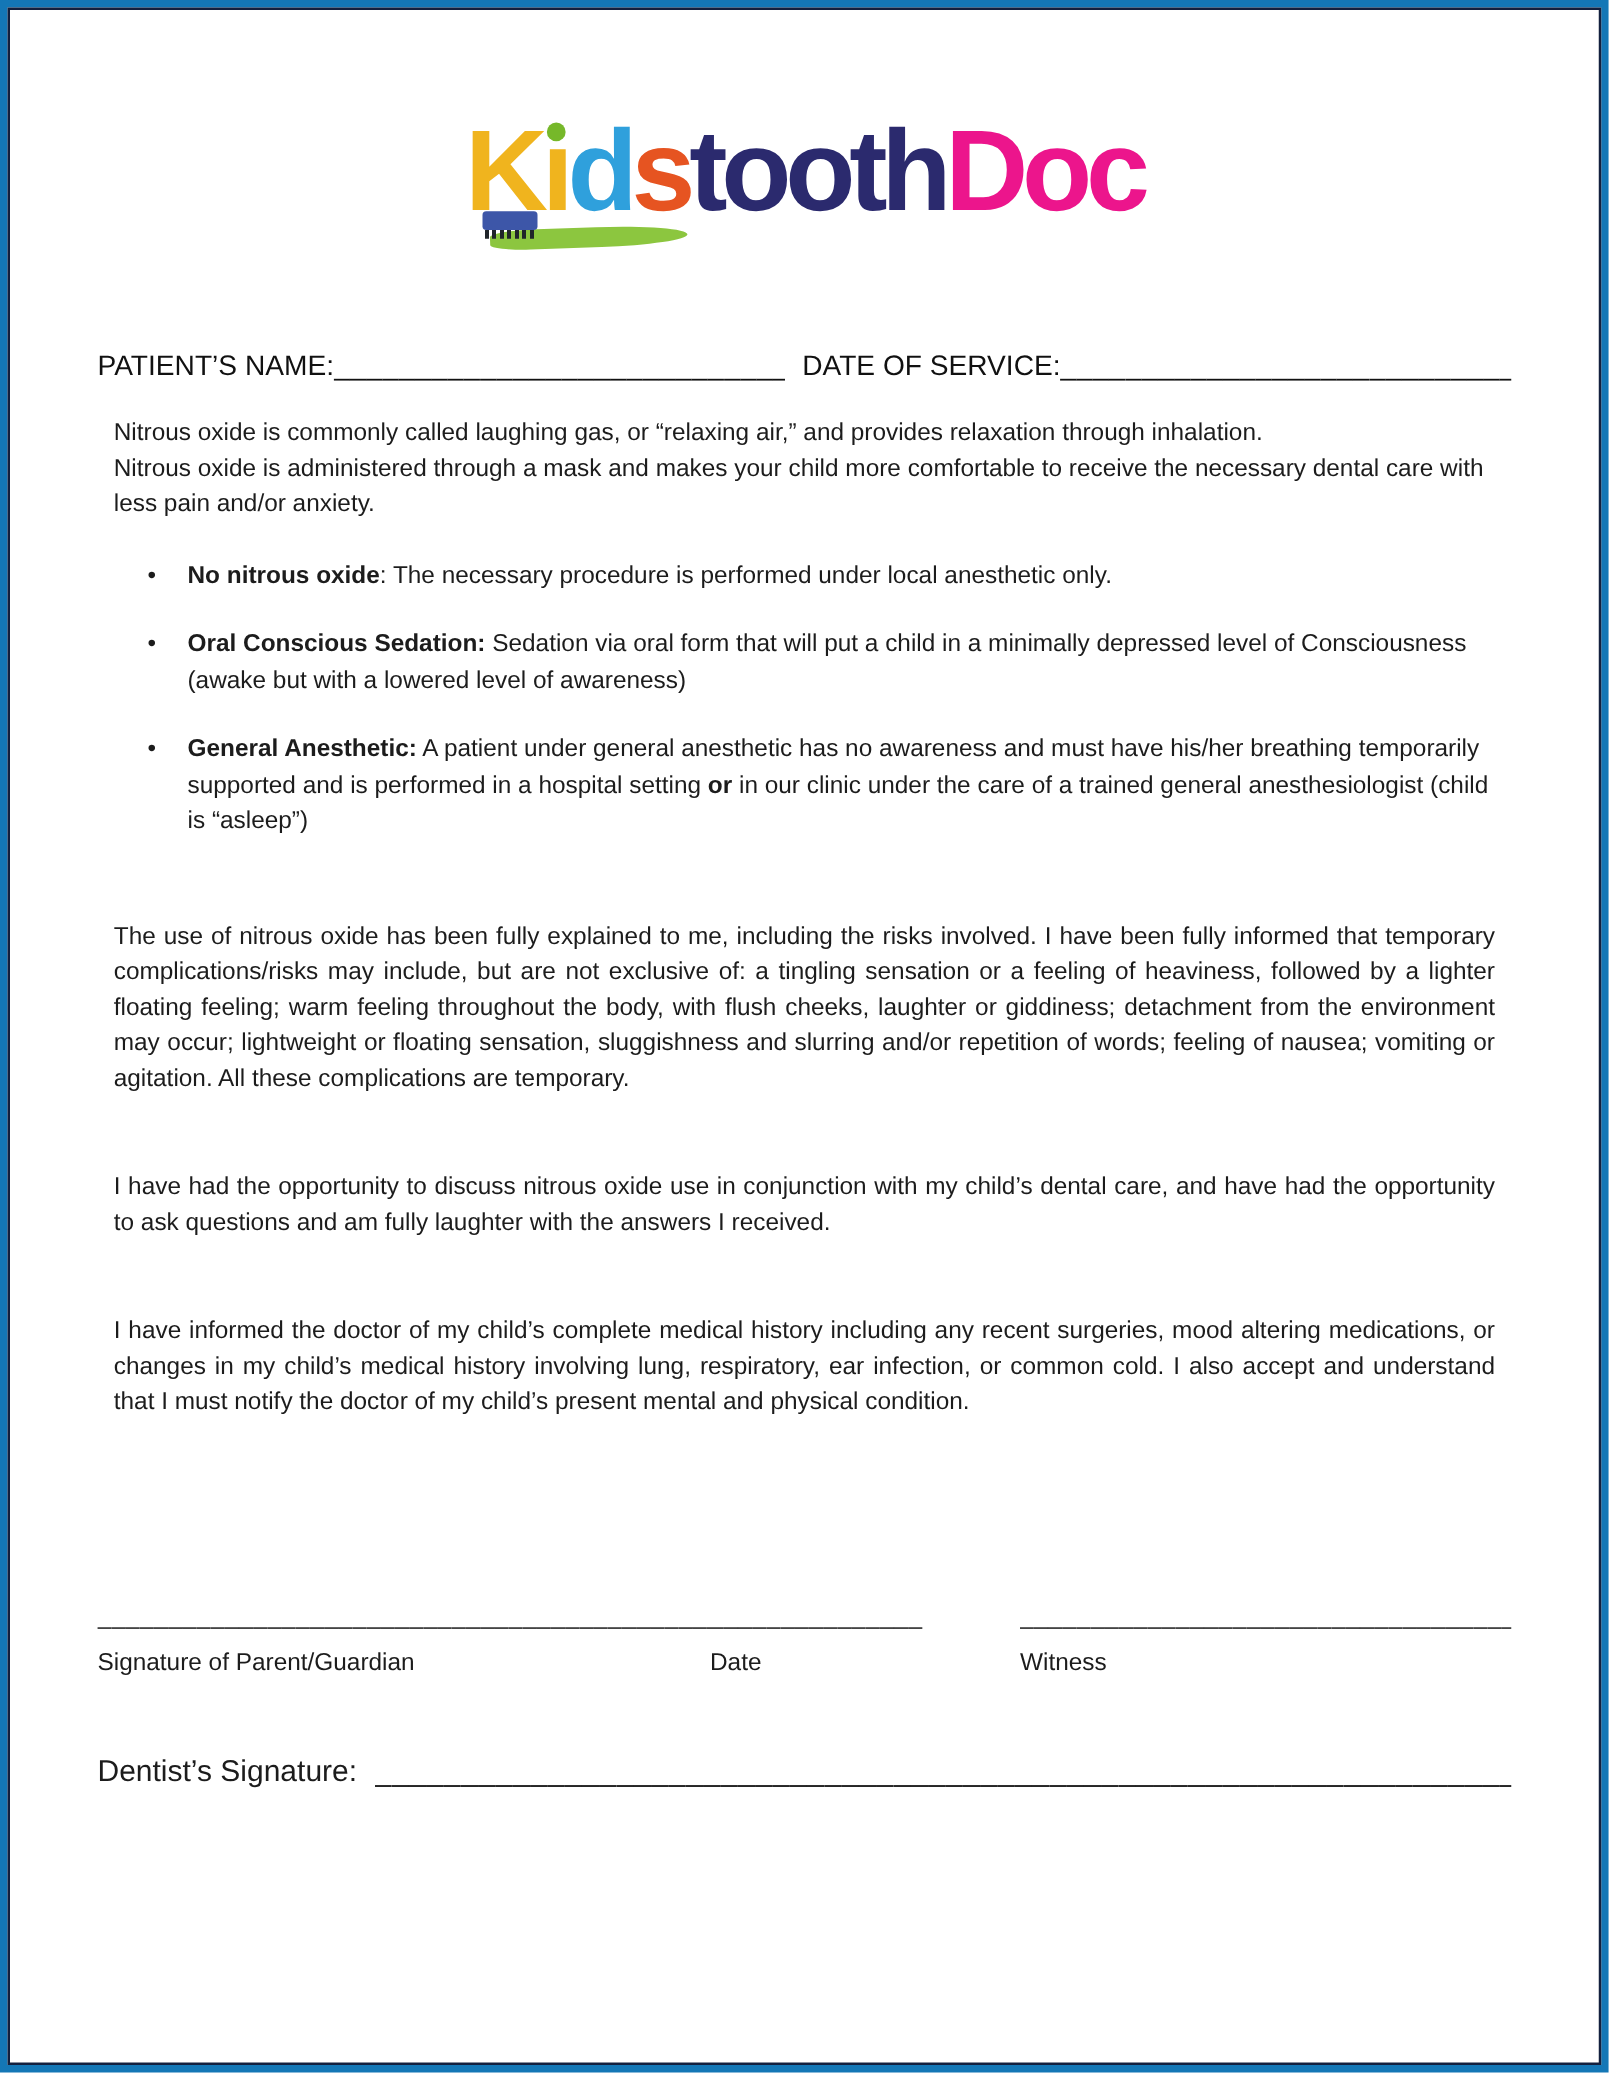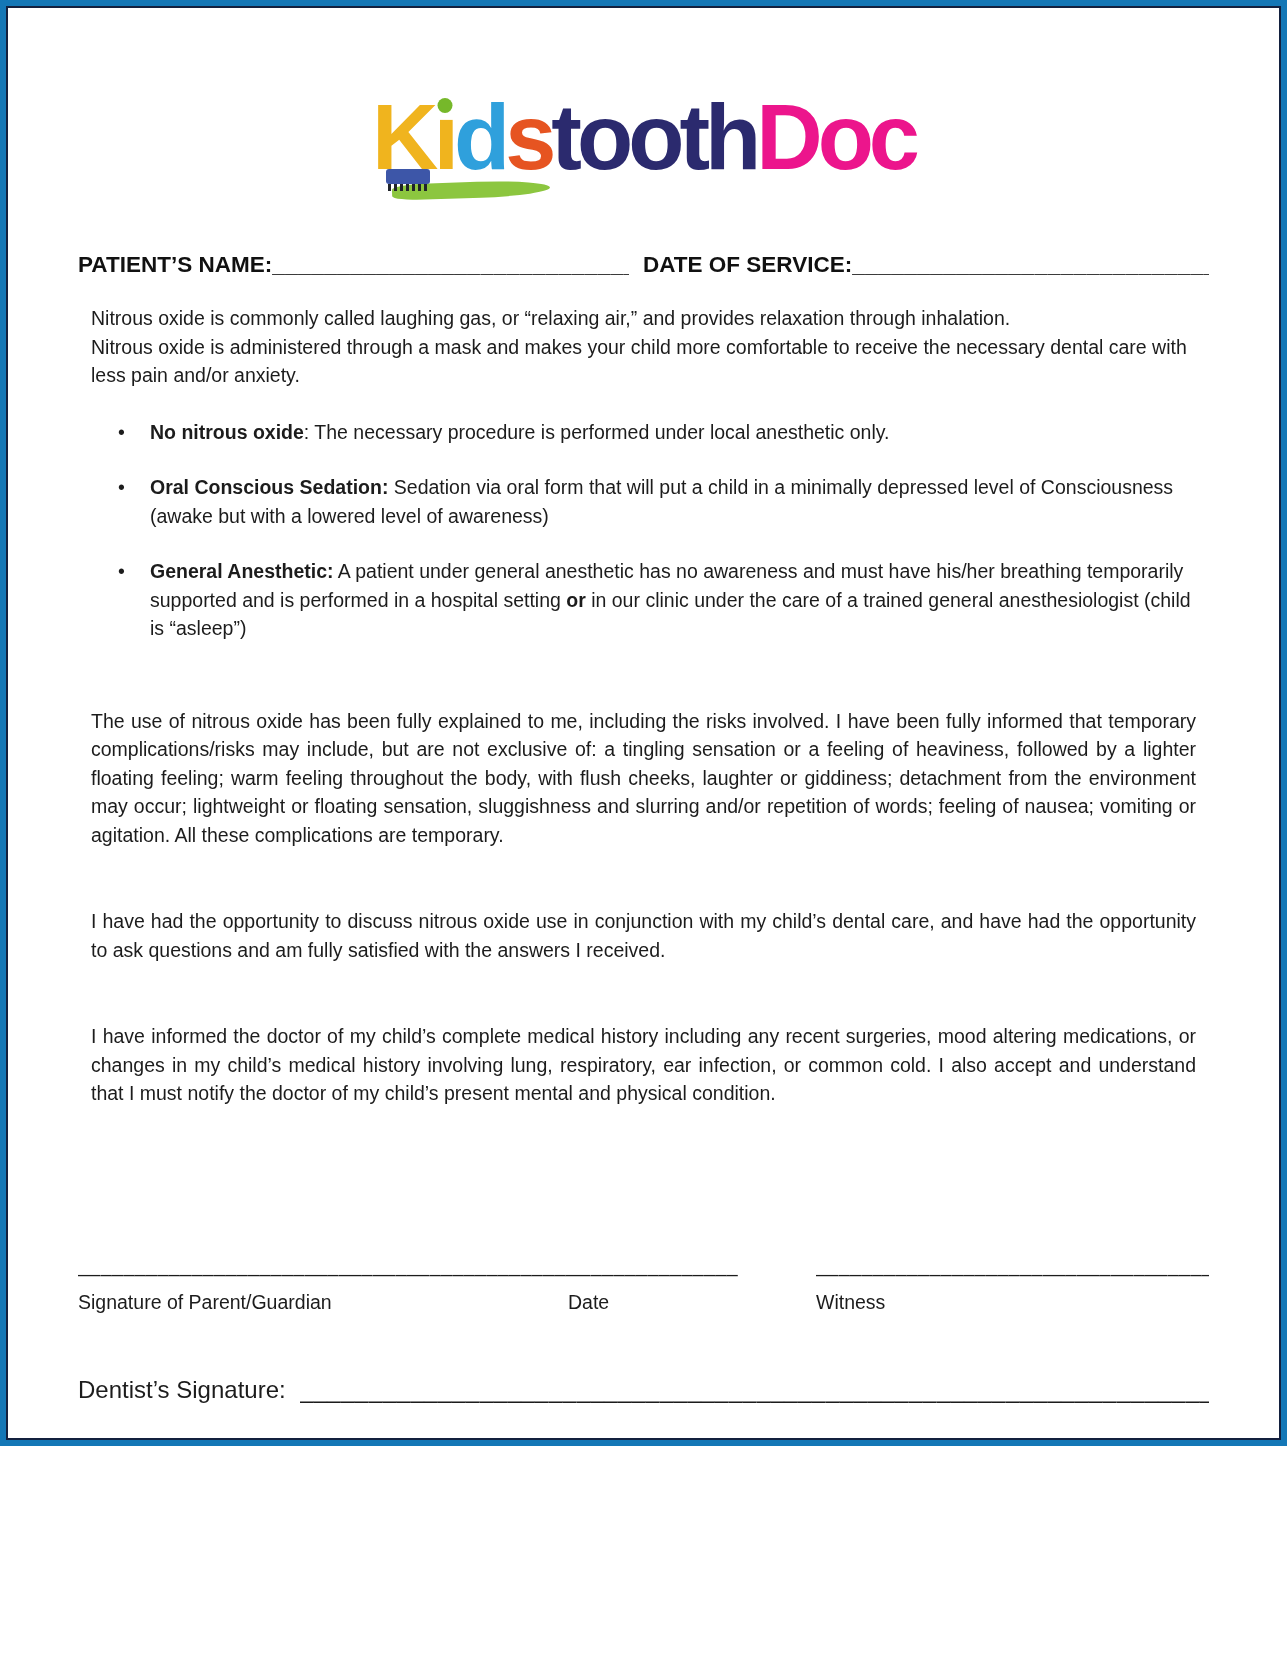--- a/index.html
+++ b/index.html
@@ -5,21 +5,21 @@
   html, body { margin: 0; padding: 0; }
   body {
     width: 1287px; height: 1663px;
     background: #ffffff;
     font-family: "Liberation Sans", sans-serif;
     color: #1c1c1c;
     overflow: hidden;
   }
   .page {
     box-sizing: border-box;
-    width: 1287px; height: 1446px;
+    width: 1287px; height: 1658px;
     background: #1477B6;
     padding: 6px;
   }
   .page-inner {
     box-sizing: border-box;
     width: 100%; height: 100%;
     background: #ffffff;
     border: 2px solid #13203E;
     padding: 40px 70px 0 70px;
     overflow: hidden;
@@ -77,23 +77,23 @@
     margin: 34px 0 0 0;
     text-align: center;
     font-size: 23px;
     font-weight: bold;
     letter-spacing: 0px;
     color: #111;
   }
   .patient-line {
     display: flex;
     align-items: baseline;
-    margin-top: 72px;
+    margin-top: 100px;
     font-size: 22.5px;
-    font-weight: bold;
+    font-weight: normal;
     white-space: nowrap;
     color: #111;
   }
   .patient-line .label { flex: 0 0 auto; }
   .fill {
     flex: 1 1 0;
     overflow: hidden;
     white-space: nowrap;
     letter-spacing: 0.5px;
   }
@@ -183,21 +183,21 @@
       </div>
       <div class="bullet-item bi2">
         <span class="bullet-glyph">•</span><span class="b">Oral  Conscious Sedation:</span><span>  Sedation via oral form that will put a child in a minimally depressed level of Consciousness (awake but with a lowered level of awareness)</span>
       </div>
       <div class="bullet-item bi3">
         <span class="bullet-glyph">•</span><span class="b">General Anesthetic:</span><span>  A patient under general anesthetic has no awareness and must have his/her breathing temporarily supported and is performed in a hospital setting </span><span class="b">or</span><span> in our clinic under the care of a trained general anesthesiologist (child is “asleep”)</span>
       </div>
     </div>
 
     <p class="para bodytext justify p-risks">The use of nitrous oxide has been fully explained to me, including the risks involved. I have been fully informed that temporary complications/risks may include, but are not exclusive of:  a tingling sensation or a feeling of heaviness, followed by a lighter floating feeling; warm feeling throughout the body, with flush cheeks, laughter or giddiness; detachment from the environment may occur; lightweight or floating sensation, sluggishness and slurring and/or repetition of words; feeling of nausea; vomiting or agitation.  All these complications are temporary.</p>
-    <p class="para bodytext justify p-opportunity">I have had the opportunity to discuss nitrous oxide use in conjunction with my child’s dental care, and have had the opportunity to ask questions and am fully satisfied with the answers I received.</p>
+    <p class="para bodytext justify p-opportunity">I have had the opportunity to discuss nitrous oxide use in conjunction with my child’s dental care, and have had the opportunity to ask questions and am fully laughter with the answers I received.</p>
     <p class="para bodytext justify p-informed">I have informed the doctor of my child’s complete medical history including any recent surgeries, mood altering medications, or changes in my child’s medical history involving lung, respiratory, ear infection, or common cold.  I also accept and understand that I must notify the doctor of my child’s present mental and physical condition.</p>
 
     <div class="sig-grid">
       <span class="sig-blank">________________________________________________</span>
       <span class="sig-blank">_______________</span>
       <span class="sig-blank no-pad">________________________________________</span>
       <span class="sig-label">Signature of Parent/Guardian</span>
       <span class="sig-label">Date</span>
       <span class="sig-label">Witness</span>
     </div>

